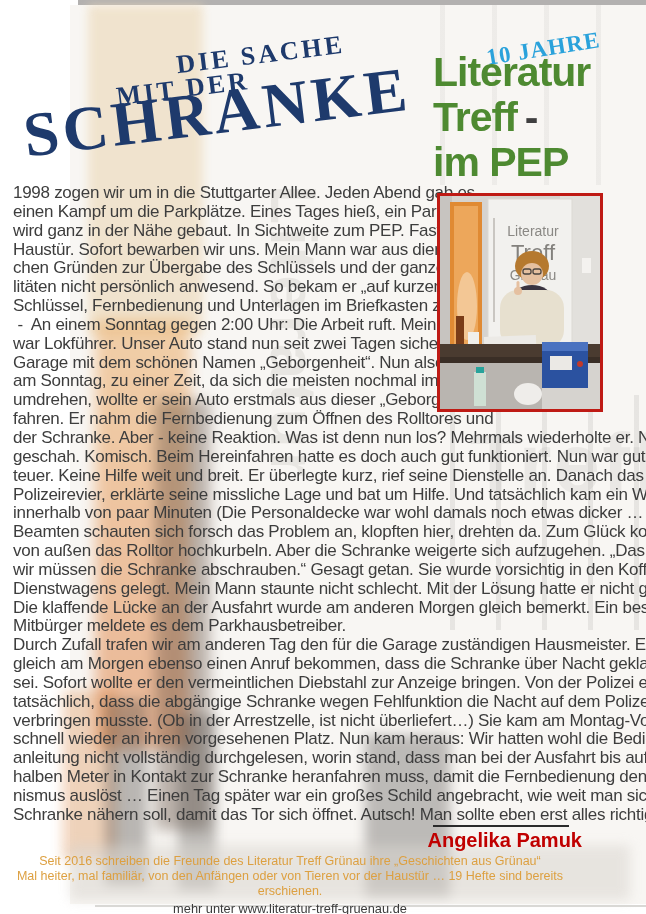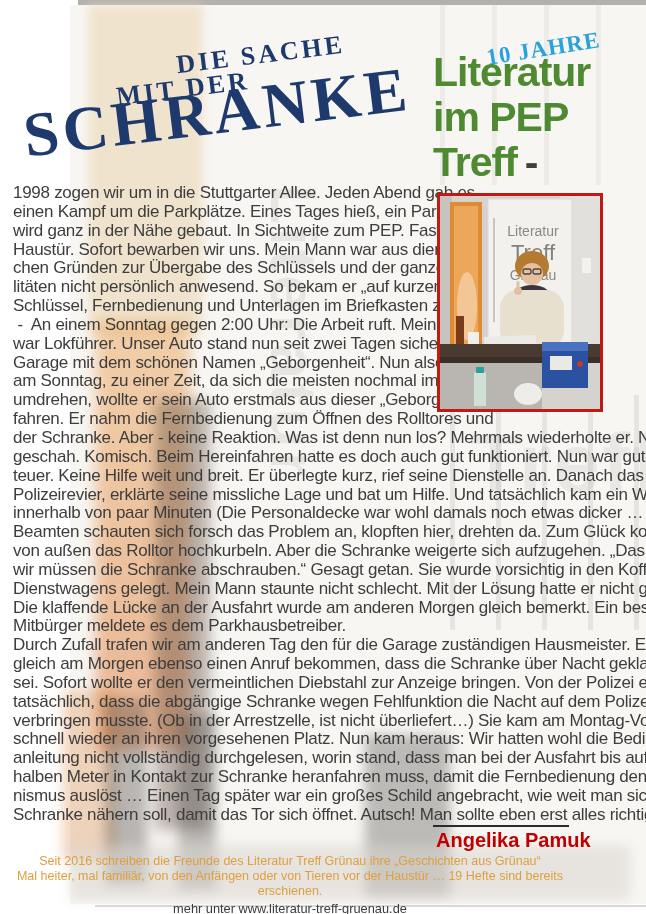--- a/index.html
+++ b/index.html
@@ -44,22 +44,22 @@
   
   .photo{left:437px;top:193px;width:160px;height:213px;border:3px solid #bf1a14;background:#d6d3cf;z-index:4;}
   .photo svg{display:block;}
 
   
   .body-text{left:13px;top:184px;width:630px;z-index:3;color:#3d3d3d;font-size:17px;
              line-height:18.85px;letter-spacing:-0.28px;white-space:pre;}
 
   
   .author-rule{left:433px;top:825px;width:136px;height:0;border-top:2px solid #2b2b2b;z-index:5;}
-  .author-name{left:420px;top:829px;width:162px;text-align:left;font-size:20px;font-weight:bold;
-               color:#c00000;z-index:5;margin-left:16px;}
+  .author-name{left:420px;top:829px;width:162px;text-align:right;font-size:20px;font-weight:bold;
+               color:#c00000;z-index:5;}
 
   
   .footer{left:0;top:854px;width:580px;text-align:center;z-index:5;}
   .footer .o{color:#dda041;font-size:12.5px;line-height:15.2px;}
   .footer .d{color:#3b3b3b;font-size:12.8px;font-weight:normal;line-height:16px;margin-top:1px;}
   .bottom-line{left:95px;top:905px;width:551px;height:2px;background:#d9d8d5;}
 </style>
 </head>
 <body>
 
@@ -80,22 +80,22 @@
   <div class="abs wm wm-fig3"></div>
   <div class="abs wm wm-ground"></div>
 
   <div class="abs stencil kicker1">DIE SACHE</div>
   <div class="abs stencil kicker2">MIT DER</div>
   <div class="abs stencil big-title">SCHRANKE</div>
   <div class="abs badge">10 JAHRE</div>
 
   <div class="abs brand">
     <div>Literatur</div>
+    <div><span>Treff</span><span class="dash">-</span></div>
     <div>im PEP</div>
-    <div><span>Treff</span><span class="dash">-</span></div>
   </div>
 
   <div class="abs photo">
     <svg width="160" height="213" viewBox="0 0 160 213">
       <rect x="0" y="0" width="160" height="213" fill="#d6d3cf"></rect>
       <rect x="120" y="0" width="40" height="160" fill="#e2e0dc"></rect>
       <rect x="0" y="0" width="12" height="213" fill="#c7c4c0"></rect>
 
       <rect x="10" y="6" width="32" height="172" fill="#e08a33"></rect>
       <rect x="14" y="10" width="24" height="164" fill="#eda75b"></rect>

